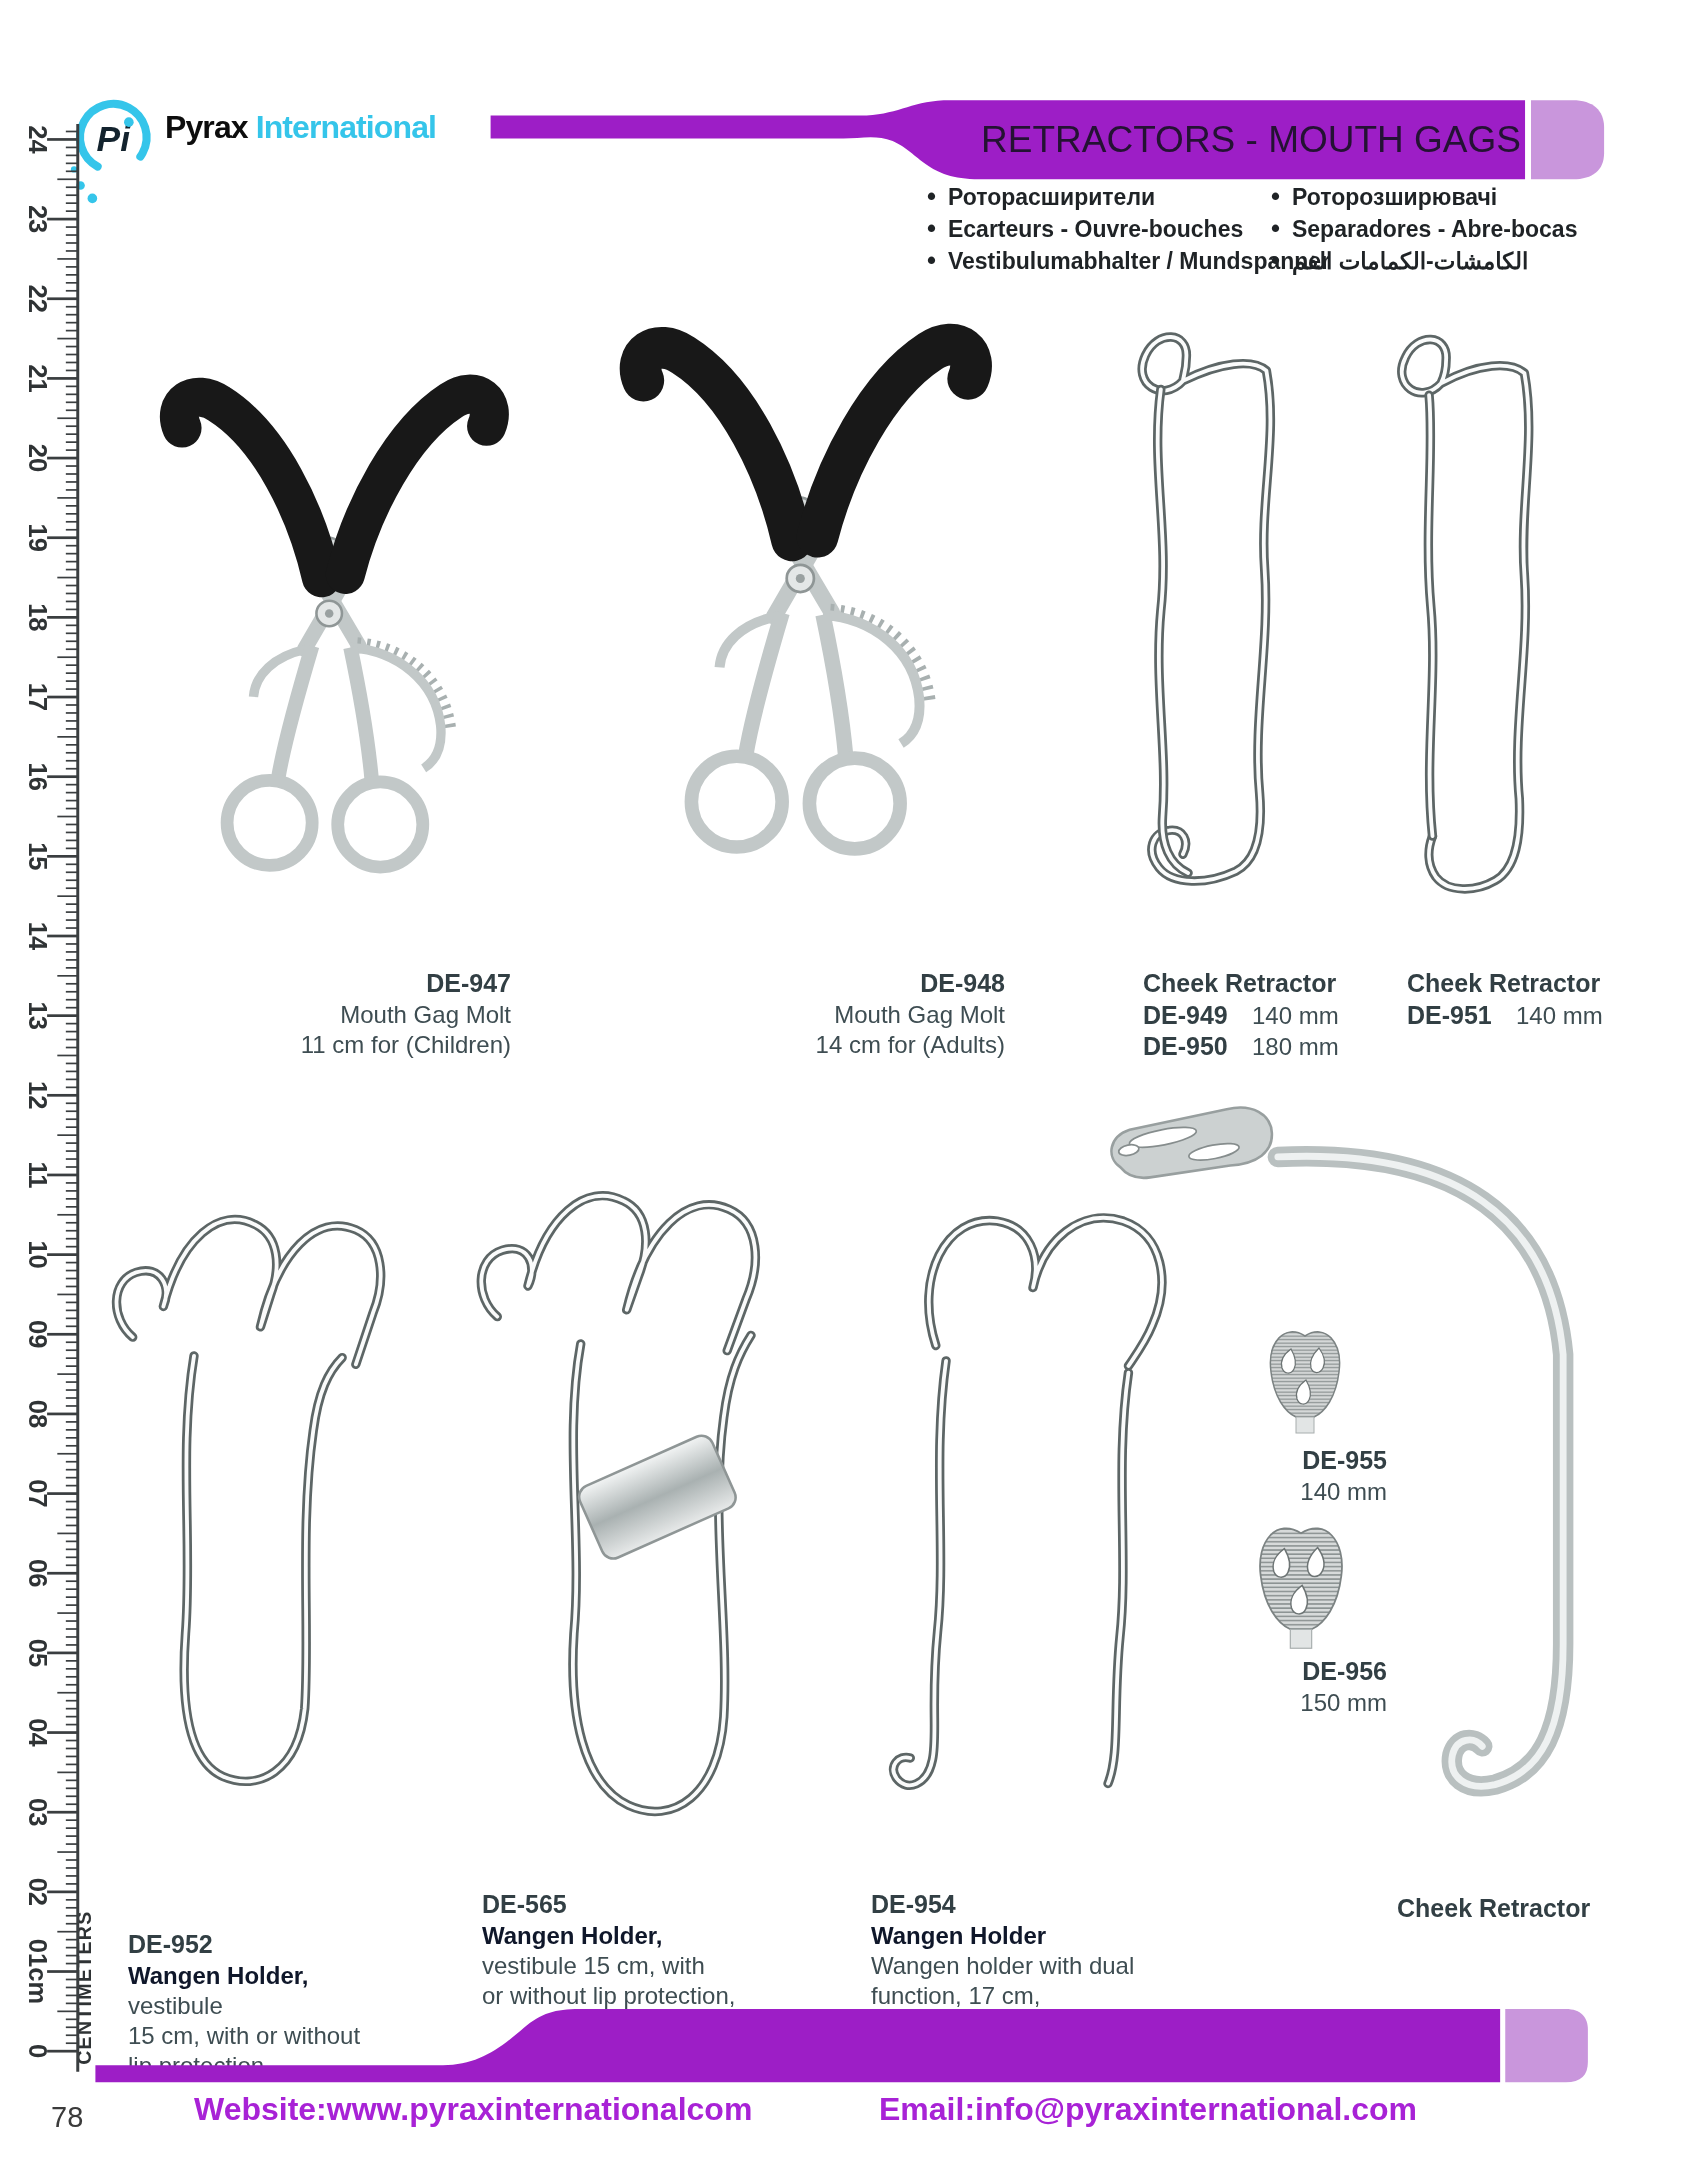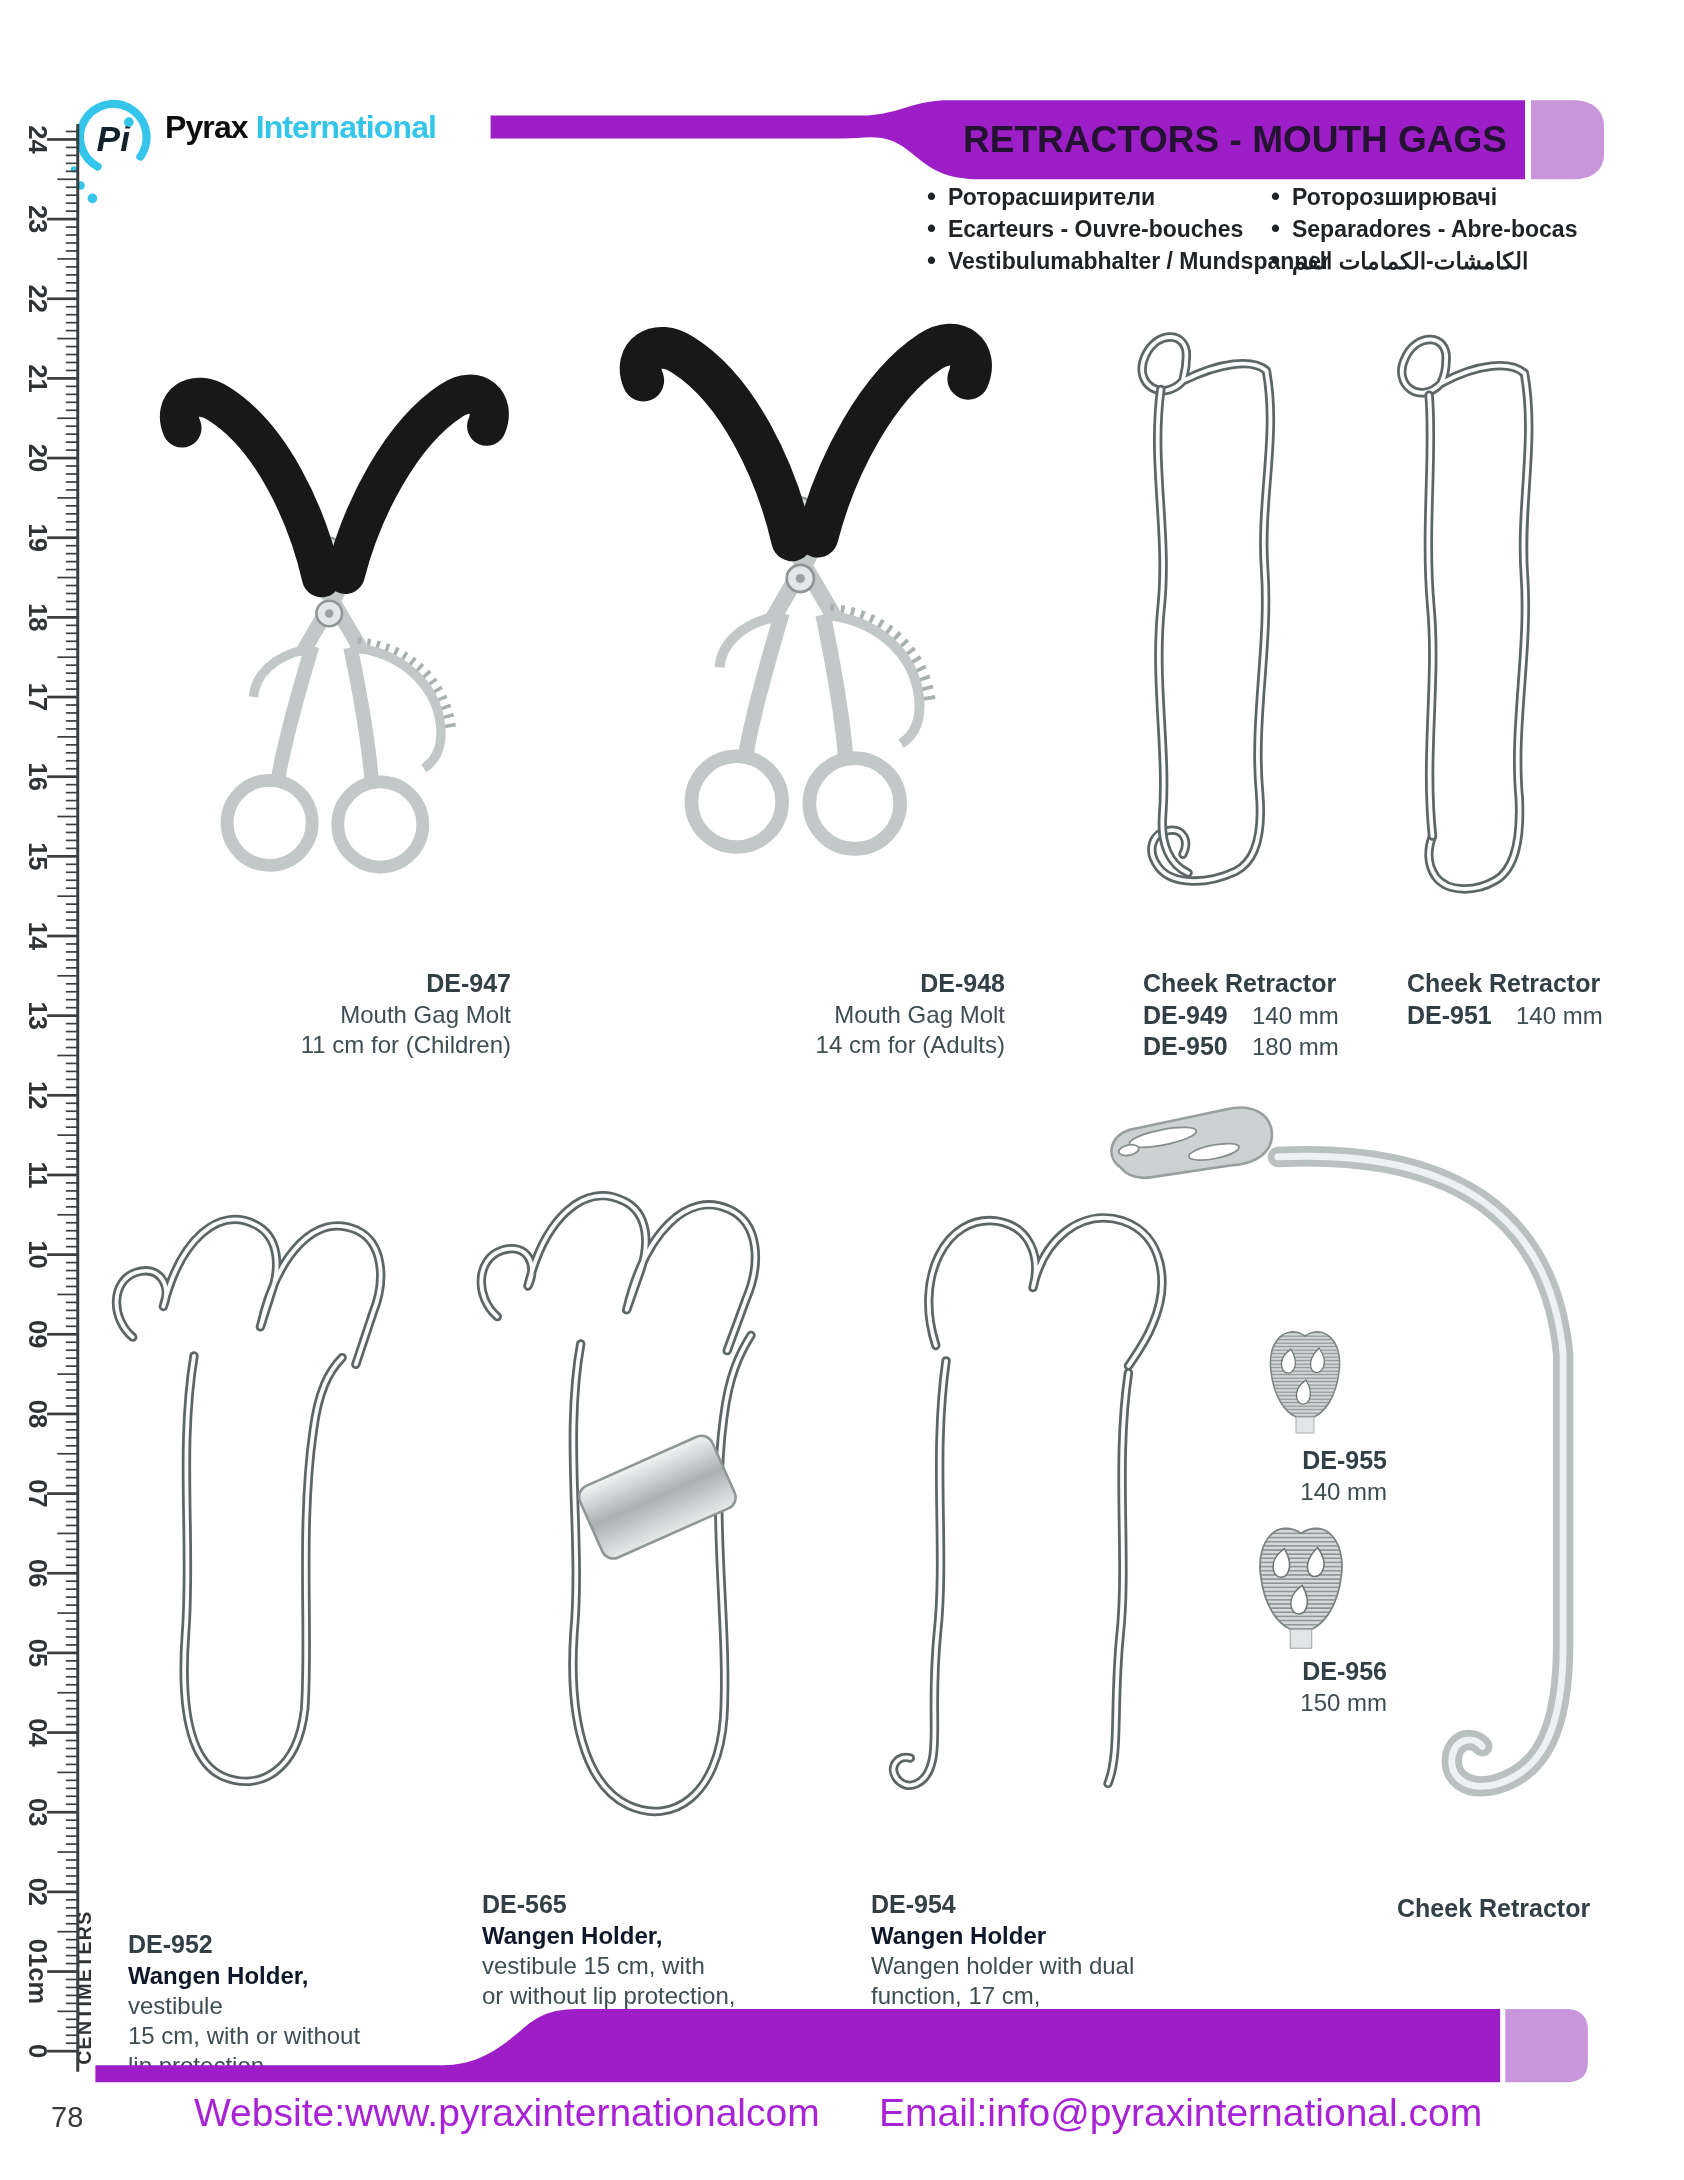--- a/index.html
+++ b/index.html
@@ -6,21 +6,21 @@
   body{
     width:1685px;height:2181px;position:relative;background:#ffffff;
     font-family:"Liberation Sans",sans-serif;overflow:hidden;color:#3f4e52;
   }
   svg{overflow:visible;display:block}
 
   
   .banner-svg{position:absolute;left:0;top:0;width:1685px;height:221px}
   .page-title{
     position:absolute;left:963px;top:111px;width:558px;height:58px;
-    text-align:left;line-height:58px;font-size:37px;font-weight:700;
+    text-align:right;line-height:58px;font-size:37px;font-weight:400;
     letter-spacing:0;color:#241233;white-space:nowrap;
   }
   .trans-list{position:absolute;margin:0;padding:0;list-style:none}
   .trans-list li{display:flex;align-items:center;height:32px;font-size:23px;font-weight:700;color:#1f2326}
   .trans-list .bullet{font-size:25.6px;margin-right:12px;line-height:1}
 
   
   .logo-svg{position:absolute;left:58px;top:92px;width:102px;height:114px}
   .logo-mono{font:italic 700 66px "Liberation Sans",sans-serif;fill:#13232e}
   .brand-text{position:absolute;left:165px;top:109px;font-size:32px;font-weight:700;letter-spacing:-0.9px;white-space:nowrap}
@@ -41,21 +41,21 @@
   
   .plabel{position:absolute;font-size:24px;line-height:1.26;color:#3e4d52}
   .plabel.center{text-align:right}
   .pcode{font-weight:700;font-size:25px;color:#323f44}
   .pname{font-weight:700;color:#0f172a}
   .w130{display:inline-block;min-width:109px}
 
   
   .footer-svg{position:absolute;left:0;top:2002px;width:1685px;height:89px}
   .page-num{position:absolute;left:51px;top:2101px;font-size:29px;font-weight:400;color:#3b3b3b}
-  .foot-link{position:absolute;top:2091px;font-size:39px;font-weight:400;color:#a822d6;text-decoration:none;white-space:nowrap}
+  .foot-link{position:absolute;top:2091px;font-size:32px;font-weight:700;color:#a822d6;text-decoration:none;white-space:nowrap}
   .foot-web{left:194px}
   .foot-mail{left:879px}
 </style>
 </head>
 <body>
 
 <svg width="0" height="0" style="position:absolute" aria-hidden="true">
   <defs>
     <pattern id="hatch" width="7" height="7" patternUnits="userSpaceOnUse">
       <rect width="7" height="7" fill="#d7dada"></rect>

